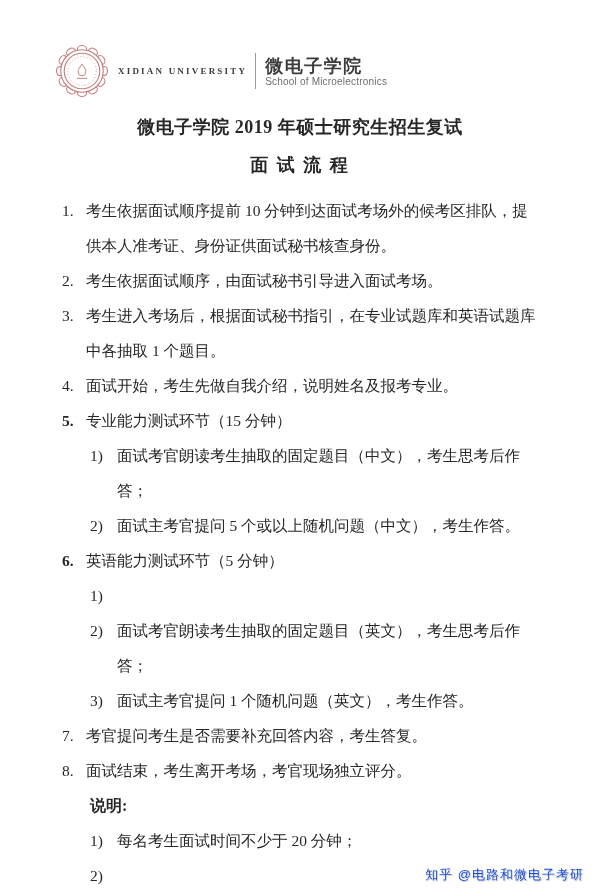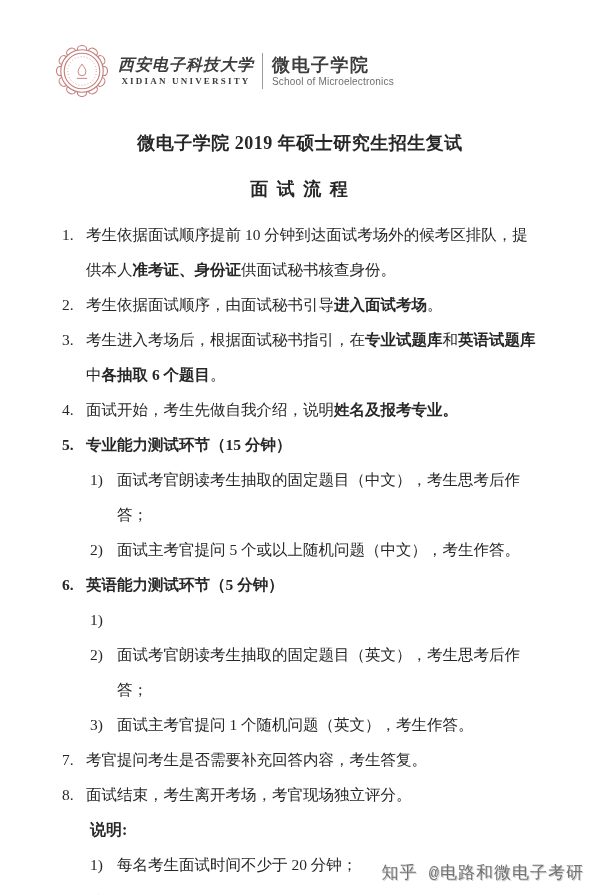--- a/index.html
+++ b/index.html
@@ -19,51 +19,51 @@
     font-family:"DejaVu Serif",serif;font-style:italic;font-weight:700;
     font-size:16px;line-height:20px;letter-spacing:1px;white-space:nowrap;
   }
   .uni-en{
     font-family:"Liberation Serif",serif;font-weight:700;
     font-size:9px;line-height:13px;letter-spacing:2.2px;white-space:nowrap;
   }
   .vdiv{width:1px;height:36px;background:#9a9a9a;margin:0 9px 0 8px;flex:none;}
   .school{padding-top:1px;}
   .school-cn{
-    font-family:Liberation Mono, monospace;font-weight:700;
+    font-family:Liberation Serif, serif;font-weight:700;
     font-size:18px;line-height:21px;letter-spacing:1.5px;white-space:nowrap;
   }
   .school-en{
     font-family:"Liberation Sans","DejaVu Sans",sans-serif;
     font-size:10px;line-height:10px;color:#6e6e6e;letter-spacing:.2px;white-space:nowrap;
   }
   
   .content{position:absolute;top:112px;left:62px;width:476px;}
   .doc-title{
-    margin:16px;font-size:18px;font-weight:600;text-align:center;
+    margin:0;font-size:18px;font-weight:600;text-align:center;
     line-height:30px;letter-spacing:.5px;
   }
   .doc-subtitle{
     margin:8px 0 13px;font-size:18px;font-weight:600;text-align:center;
     line-height:30px;letter-spacing:2px;
   }
   .flow{margin-top:10px;}
   .row{display:flex;font-size:15.5px;line-height:35px;}
   .row .num{width:24px;flex:none;}
   .row .txt{flex:1;}
   .row.lvl2{padding-left:28px;}
   .row.lvl2 .num{width:27px;}
   .row.bnum .num{font-weight:700;}
-  .b{font-weight:700;}
+  .b{font-weight:400;}
   .notes-head{font-size:16px;line-height:35px;font-weight:700;margin-left:28px;}
   
   .watermark{
     position:absolute;right:16px;bottom:11px;
-    font-family:Liberation Mono, monospace;
-    font-size:17px;letter-spacing:1px;color:#737373;
+    font-family:Liberation Sans, sans-serif;
+    font-size:13px;letter-spacing:1px;color:#1d4ed8;
     text-shadow:1px 1px 0 #cfcfcf;
     white-space:nowrap;
   }
 </style>
 </head>
 <body>
 
 <div>
 
   <header class="brand">
@@ -82,21 +82,20 @@
         <ellipse cx="30" cy="4.8" rx="5.4" ry="4.2" transform="rotate(300 30 30)"></ellipse>
         <ellipse cx="30" cy="4.8" rx="5.4" ry="4.2" transform="rotate(330 30 30)"></ellipse>
       </g>
       <circle cx="30" cy="30" r="24.5" fill="#ffffff"></circle>
       <circle cx="30" cy="30" r="20.5"></circle>
       <circle cx="30" cy="30" r="16.5" stroke-width="0.8" stroke-dasharray="1.2 2.4"></circle>
       <path d="M30 22 c-2.5 4 -4.5 5.5 -4.5 9 a4.5 4.5 0 0 0 9 0 c0 -3.5 -2 -5 -4.5 -9 z" stroke-width="1.1"></path>
       <path d="M24 38.5 h12" stroke-width="1.1"></path>
     </svg>
     <div class="uni">
-      <div class="uni-cn">西安电子科技大学</div>
       <div class="uni-en">XIDIAN UNIVERSITY</div>
     </div>
     <div class="vdiv"></div>
     <div class="school">
       <div class="school-cn">微电子学院</div>
       <div class="school-en">School of Microelectronics</div>
     </div>
   </header>
 
   <main class="content">
@@ -107,21 +106,21 @@
       <div class="row lvl1">
         <span class="num">1.</span>
         <span class="txt"><span>考生依据面试顺序提前 10 分钟到达面试考场外的候考区排队，提供本人</span><span class="b">准考证、身份证</span><span>供面试秘书核查身份。</span></span>
       </div>
       <div class="row lvl1">
         <span class="num">2.</span>
         <span class="txt"><span>考生依据面试顺序，由面试秘书引导</span><span class="b">进入面试考场</span><span>。</span></span>
       </div>
       <div class="row lvl1">
         <span class="num">3.</span>
-        <span class="txt"><span>考生进入考场后，根据面试秘书指引，在</span><span class="b">专业试题库</span><span>和</span><span class="b">英语试题库</span><span>中</span><span class="b">各抽取 6 个题目</span><span>。</span></span>
+        <span class="txt"><span>考生进入考场后，根据面试秘书指引，在</span><span class="b">专业试题库</span><span>和</span><span class="b">英语试题库</span><span>中</span><span class="b">各抽取 1 个题目</span><span>。</span></span>
       </div>
       <div class="row lvl1">
         <span class="num">4.</span>
         <span class="txt"><span>面试开始，考生先做自我介绍，说明</span><span class="b">姓名及报考专业。</span></span>
       </div>
       <div class="row lvl1 bnum">
         <span class="num">5.</span>
         <span class="txt"><span class="b">专业能力测试环节（15 分钟）</span></span>
       </div>
       <div class="row lvl2">

